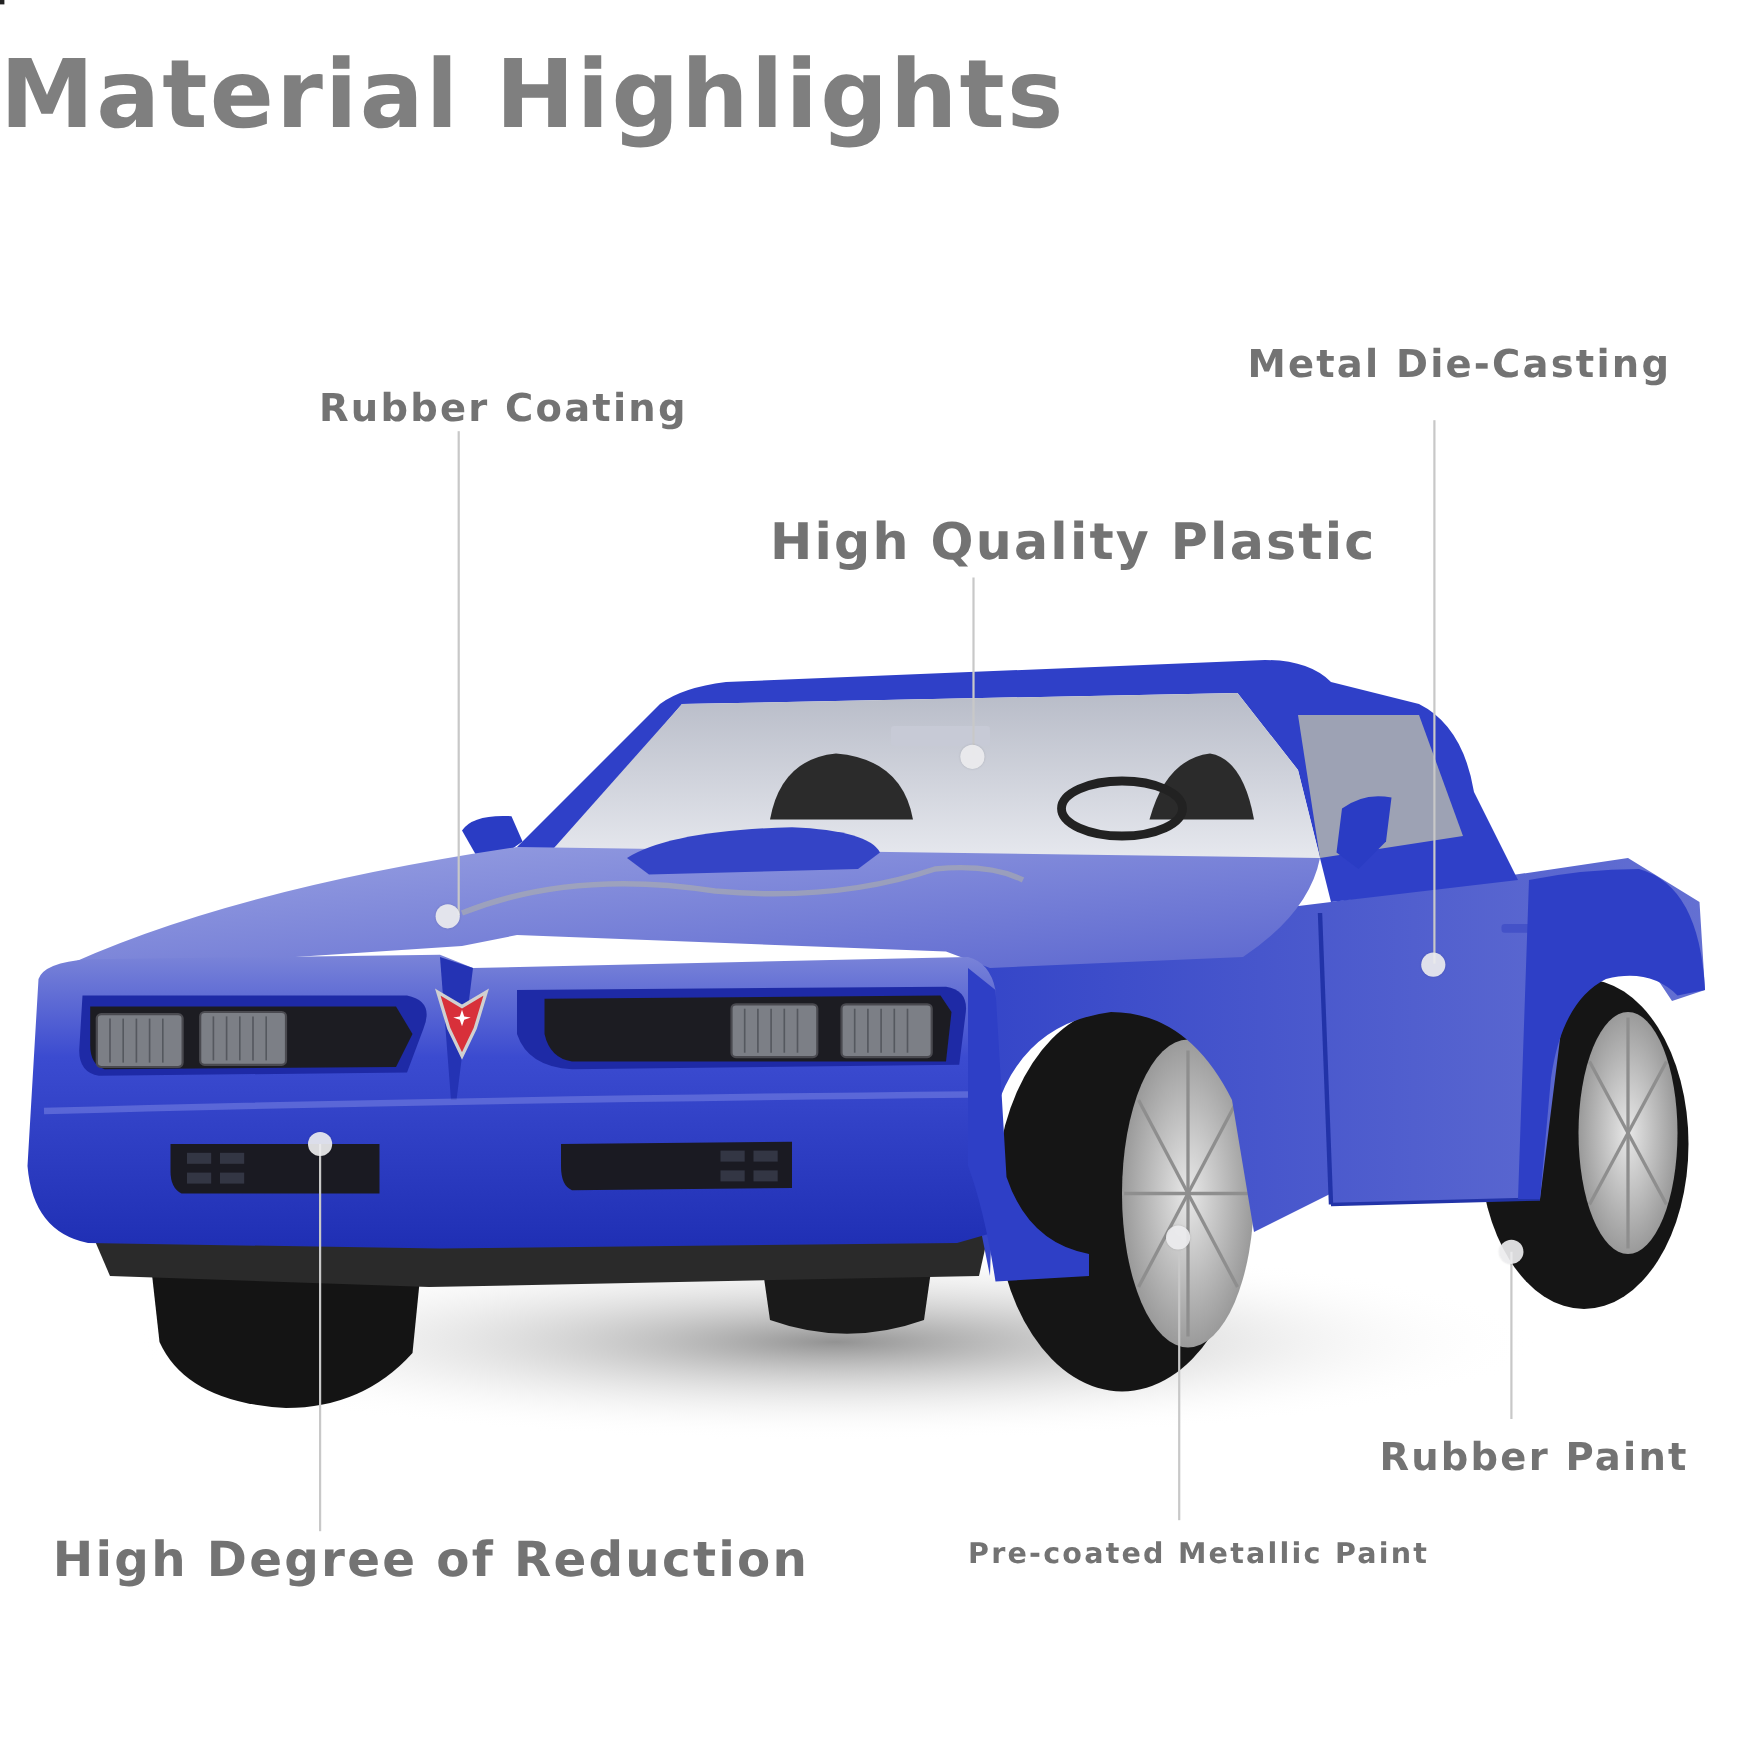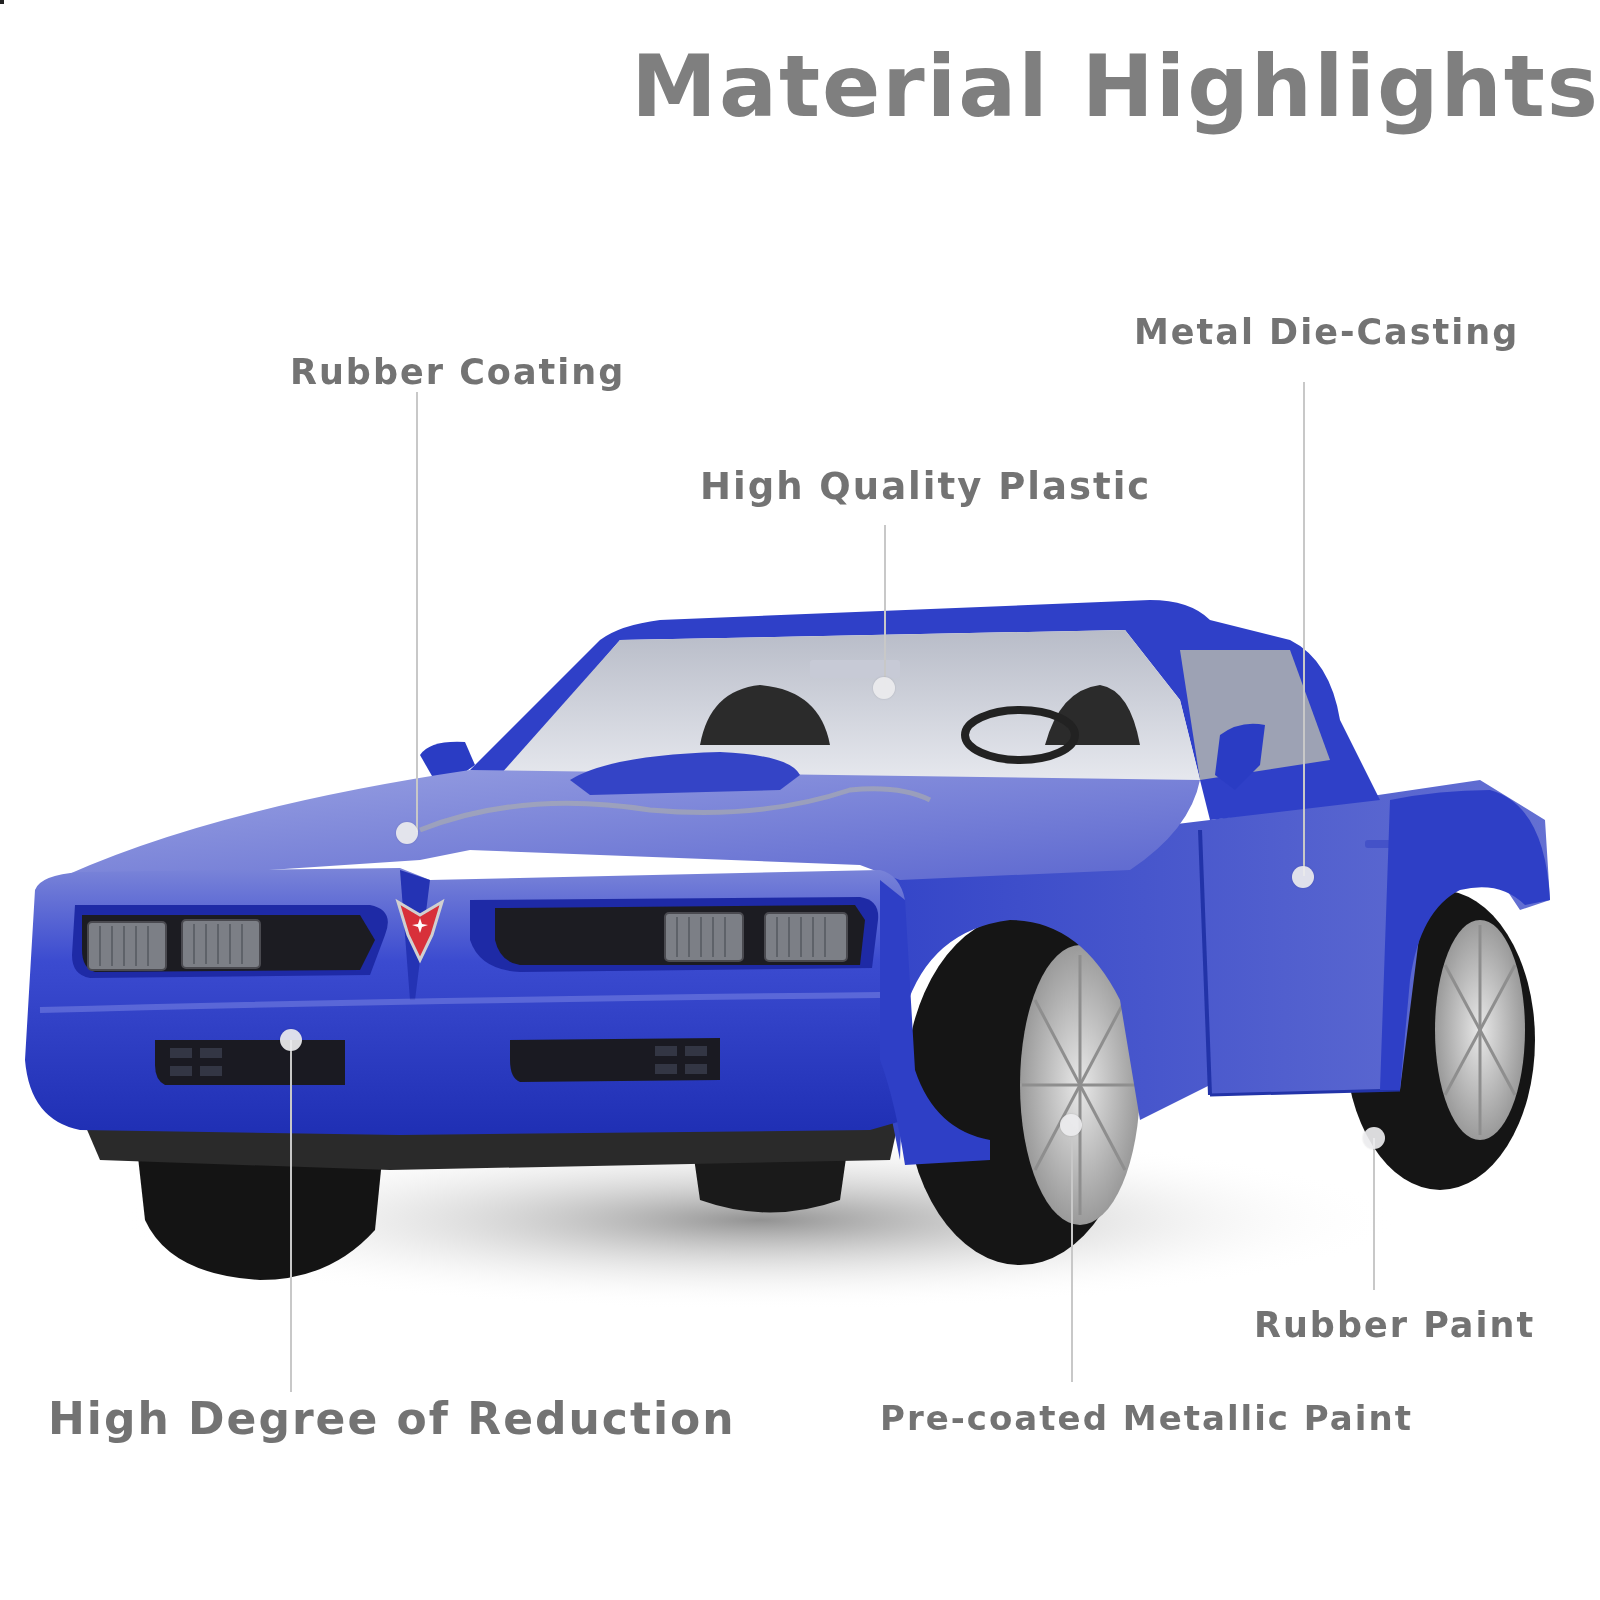--- a/index.html
+++ b/index.html
@@ -1,21 +1,21 @@
 <!DOCTYPE html>
 <html><head>
   <meta charset="utf-8">
   <style>
     html, body { margin: 0; padding: 0; }
     body {
       width: 1600px; height: 1600px; background: #ffffff; position: relative; overflow: hidden;
       font-family: "DejaVu Sans", sans-serif;
     }
     .title {
-      position: absolute; left: 0; right: 0; top: 36px; text-align: right;
+      position: absolute; left: 0; right: 0; top: 36px; text-align: left;
       font-family: "DejaVu Sans", sans-serif; font-weight: bold; font-size: 86px;
       color: #7f7f7f; letter-spacing: 2px; margin: 0;
     }
     .label {
       position: absolute; font-family: "DejaVu Sans", sans-serif; font-weight: bold;
       color: #737373; letter-spacing: 2px; white-space: nowrap;
     }
     .leader { position: absolute; width: 2px; background: #c8c8c8; }
     .dot {
       position: absolute; width: 22px; height: 22px; border-radius: 50%;
@@ -184,16 +184,16 @@
 
 <div class="dot" style="left:407px; top:833px;"></div>
 <div class="dot" style="left:884px; top:688px;"></div>
 <div class="dot" style="left:1303px; top:877px;"></div>
 <div class="dot" style="left:291px; top:1040px;"></div>
 <div class="dot" style="left:1071px; top:1125px;"></div>
 <div class="dot" style="left:1374px; top:1138px;"></div>
 
 <div class="label" style="left:290px; top:352px; font-size:35px;">Rubber Coating</div>
 <div class="label" style="left:1134px; top:312px; font-size:35px;">Metal Die-Casting</div>
-<div class="label" style="left:700px; top:465px; font-size:37px;">High Quality Plastic</div>
+<div class="label" style="left:700px; top:465px; font-size:46px;">High Quality Plastic</div>
 <div class="label" style="left:48px; top:1393px; font-size:44px;">High Degree of Reduction</div>
-<div class="label" style="left:880px; top:1398px; font-size:34px;">Pre-coated Metallic Paint</div>
+<div class="label" style="left:880px; top:1398px; font-size:26px;">Pre-coated Metallic Paint</div>
 <div class="label" style="left:1254px; top:1305px; font-size:35px;">Rubber Paint</div>
 
 </body></html>

